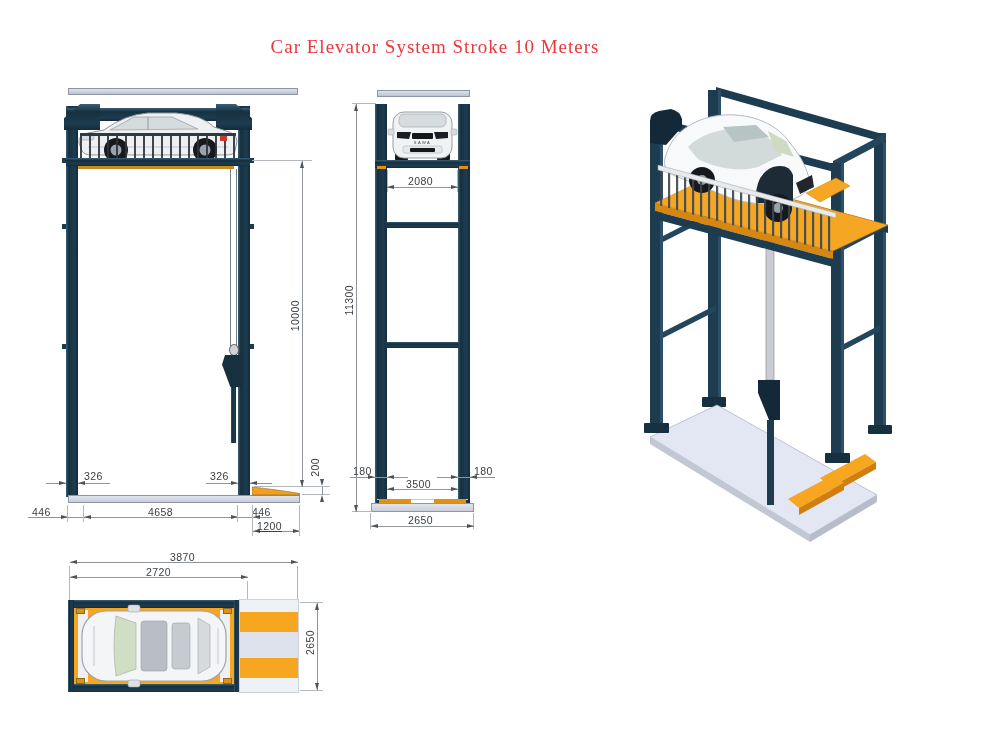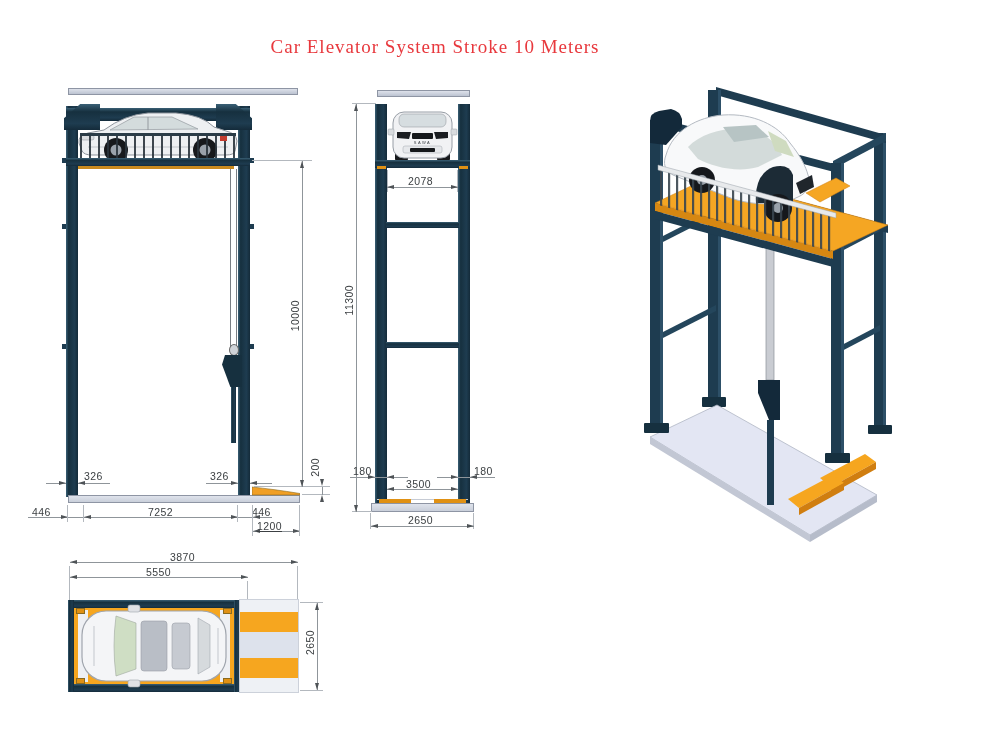--- a/index.html
+++ b/index.html
@@ -89,21 +89,21 @@
     <div class="ar r" style="left:231px;top:481px;"></div>
       <div class="ar l" style="left:250px;top:481px;"></div>
     <div class="dimlbl" style="left:210px;top:470px;">326</div>
 
     <div class="abs dl" style="left:28px;top:517px;width:244px;height:1px;"></div>
     <div class="ar r" style="left:61px;top:515px;"></div>
     <div class="ar l" style="left:84px;top:515px;"></div>
     <div class="ar r" style="left:231px;top:515px;"></div>
     <div class="ar l" style="left:253px;top:515px;"></div>
     <div class="dimlbl" style="left:32px;top:506px;">446</div>
-    <div class="dimlbl" style="left:148px;top:506px;">7252</div>
+    <div class="dimlbl" style="left:148px;top:506px;">4658</div>
     <div class="dimlbl" style="left:252px;top:506px;">446</div>
 
     <div class="abs dl" style="left:253px;top:531px;width:47px;height:1px;"></div>
     <div class="ar l" style="left:253px;top:529px;"></div>
       <div class="ar r" style="left:293px;top:529px;"></div>
     <div class="dimlbl" style="left:257px;top:520px;text-decoration:underline;">1200</div>
 
     <div class="abs ext" style="left:67px;top:505px;width:1px;height:17px;"></div>
     <div class="abs ext" style="left:83px;top:505px;width:1px;height:17px;"></div>
     <div class="abs ext" style="left:237px;top:505px;width:1px;height:17px;"></div>
@@ -154,21 +154,21 @@
     <div class="abs" style="left:377px;top:499px;width:91px;height:1px;background:#c6cbd4;"></div>
     <div class="abs" style="left:379px;top:499px;width:32px;height:4px;background:#e09114;"></div>
     <div class="abs" style="left:434px;top:499px;width:32px;height:4px;background:#e09114;"></div>
     <div class="abs plate" style="left:371px;top:503px;width:103px;height:9px;"></div>
 
     <div class="abs ext" style="left:387px;top:170px;width:1px;height:22px;"></div>
     <div class="abs ext" style="left:457px;top:170px;width:1px;height:22px;"></div>
     <div class="abs dl" style="left:387px;top:187px;width:71px;height:1px;"></div>
     <div class="ar l" style="left:387px;top:185px;"></div>
       <div class="ar r" style="left:451px;top:185px;"></div>
-    <div class="dimlbl" style="left:408px;top:175px;">2078</div>
+    <div class="dimlbl" style="left:408px;top:175px;">2080</div>
 
     <div class="abs ext" style="left:352px;top:103px;width:24px;height:1px;"></div>
     <div class="abs ext" style="left:352px;top:511px;width:20px;height:1px;"></div>
     <div class="abs dl" style="left:356px;top:104px;width:1px;height:408px;"></div>
     <div class="ar u" style="left:354px;top:104px;"></div>
       <div class="ar d" style="left:354px;top:505px;"></div>
     <div class="dimlbl v" style="left:343px;top:285px;">11300</div>
 
     <div class="abs dl" style="left:350px;top:477px;width:58px;height:1px;"></div>
     <div class="abs dl" style="left:437px;top:477px;width:58px;height:1px;"></div>
@@ -272,21 +272,21 @@
     <div class="abs ext" style="left:297px;top:566px;width:1px;height:34px;"></div>
     <div class="abs dl" style="left:70px;top:562px;width:228px;height:1px;"></div>
     <div class="ar l" style="left:70px;top:560px;"></div>
       <div class="ar r" style="left:291px;top:560px;"></div>
     <div class="dimlbl" style="left:170px;top:551px;">3870</div>
 
     <div class="abs ext" style="left:247px;top:581px;width:1px;height:19px;"></div>
     <div class="abs dl" style="left:70px;top:577px;width:178px;height:1px;"></div>
     <div class="ar l" style="left:70px;top:575px;"></div>
       <div class="ar r" style="left:241px;top:575px;"></div>
-    <div class="dimlbl" style="left:146px;top:566px;">5550</div>
+    <div class="dimlbl" style="left:146px;top:566px;">2720</div>
 
     <div class="abs" style="left:74px;top:608px;width:160px;height:76px;background:#f6a61f;"></div>
     <div class="abs" style="left:78px;top:610px;width:10px;height:72px;background:#eef0f4;"></div>
     <div class="abs" style="left:220px;top:610px;width:10px;height:72px;background:#eef0f4;"></div>
     <div class="abs navyh" style="left:68px;top:600px;width:172px;height:8px;"></div>
     <div class="abs navyh" style="left:68px;top:684px;width:172px;height:8px;"></div>
     <div class="abs navy" style="left:68px;top:600px;width:6px;height:92px;"></div>
     <div class="abs navy" style="left:234px;top:600px;width:6px;height:92px;"></div>
     <div class="abs" style="left:76px;top:608px;width:9px;height:6px;background:#e09114;border:1px solid #8a6a1f;box-sizing:border-box;"></div>
     <div class="abs" style="left:223px;top:608px;width:9px;height:6px;background:#e09114;border:1px solid #8a6a1f;box-sizing:border-box;"></div>

